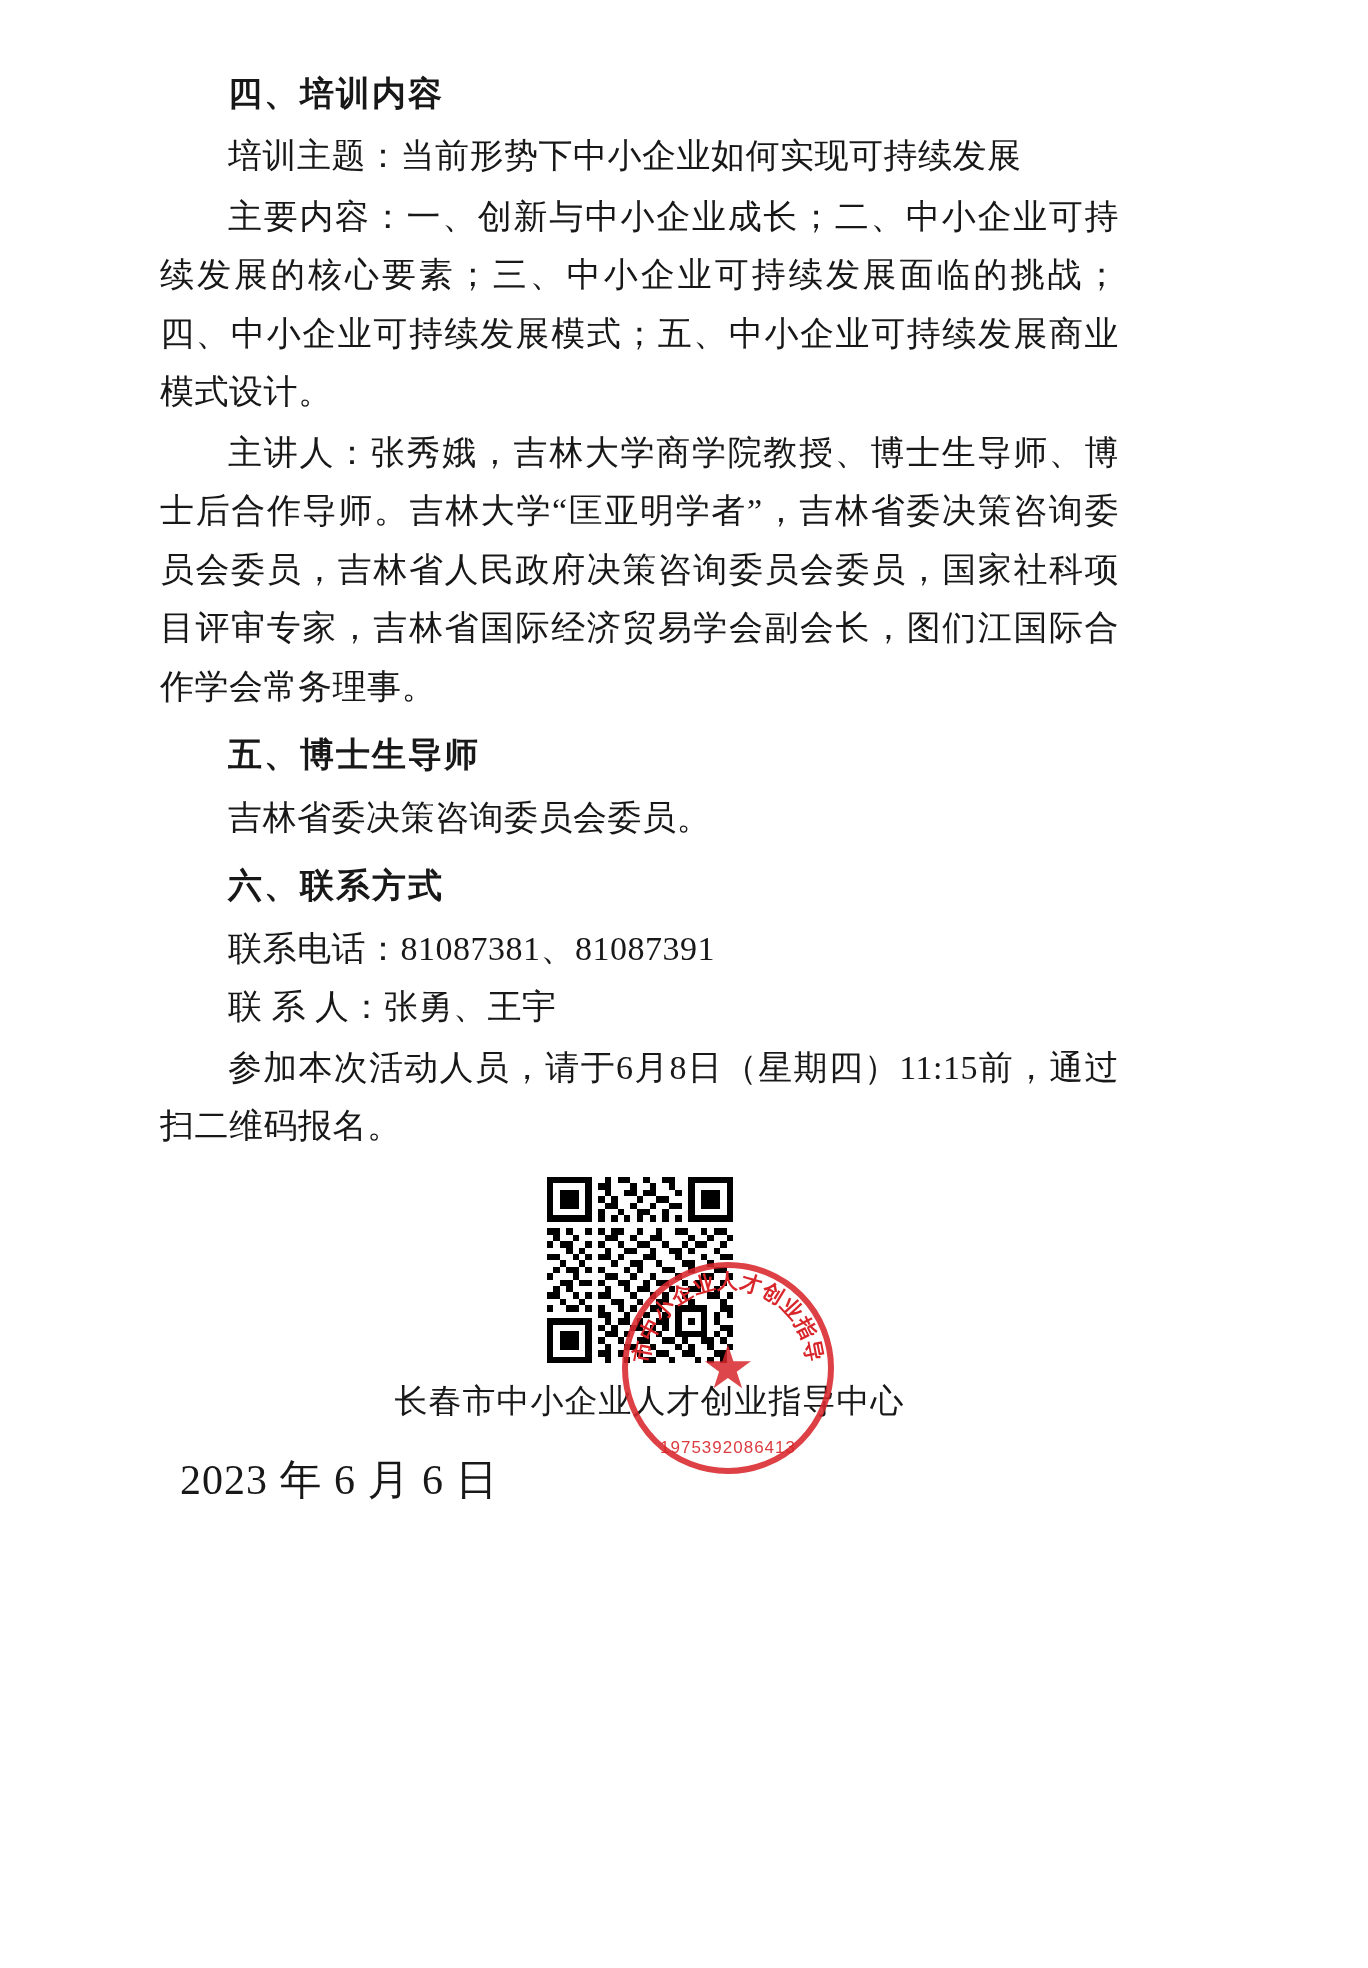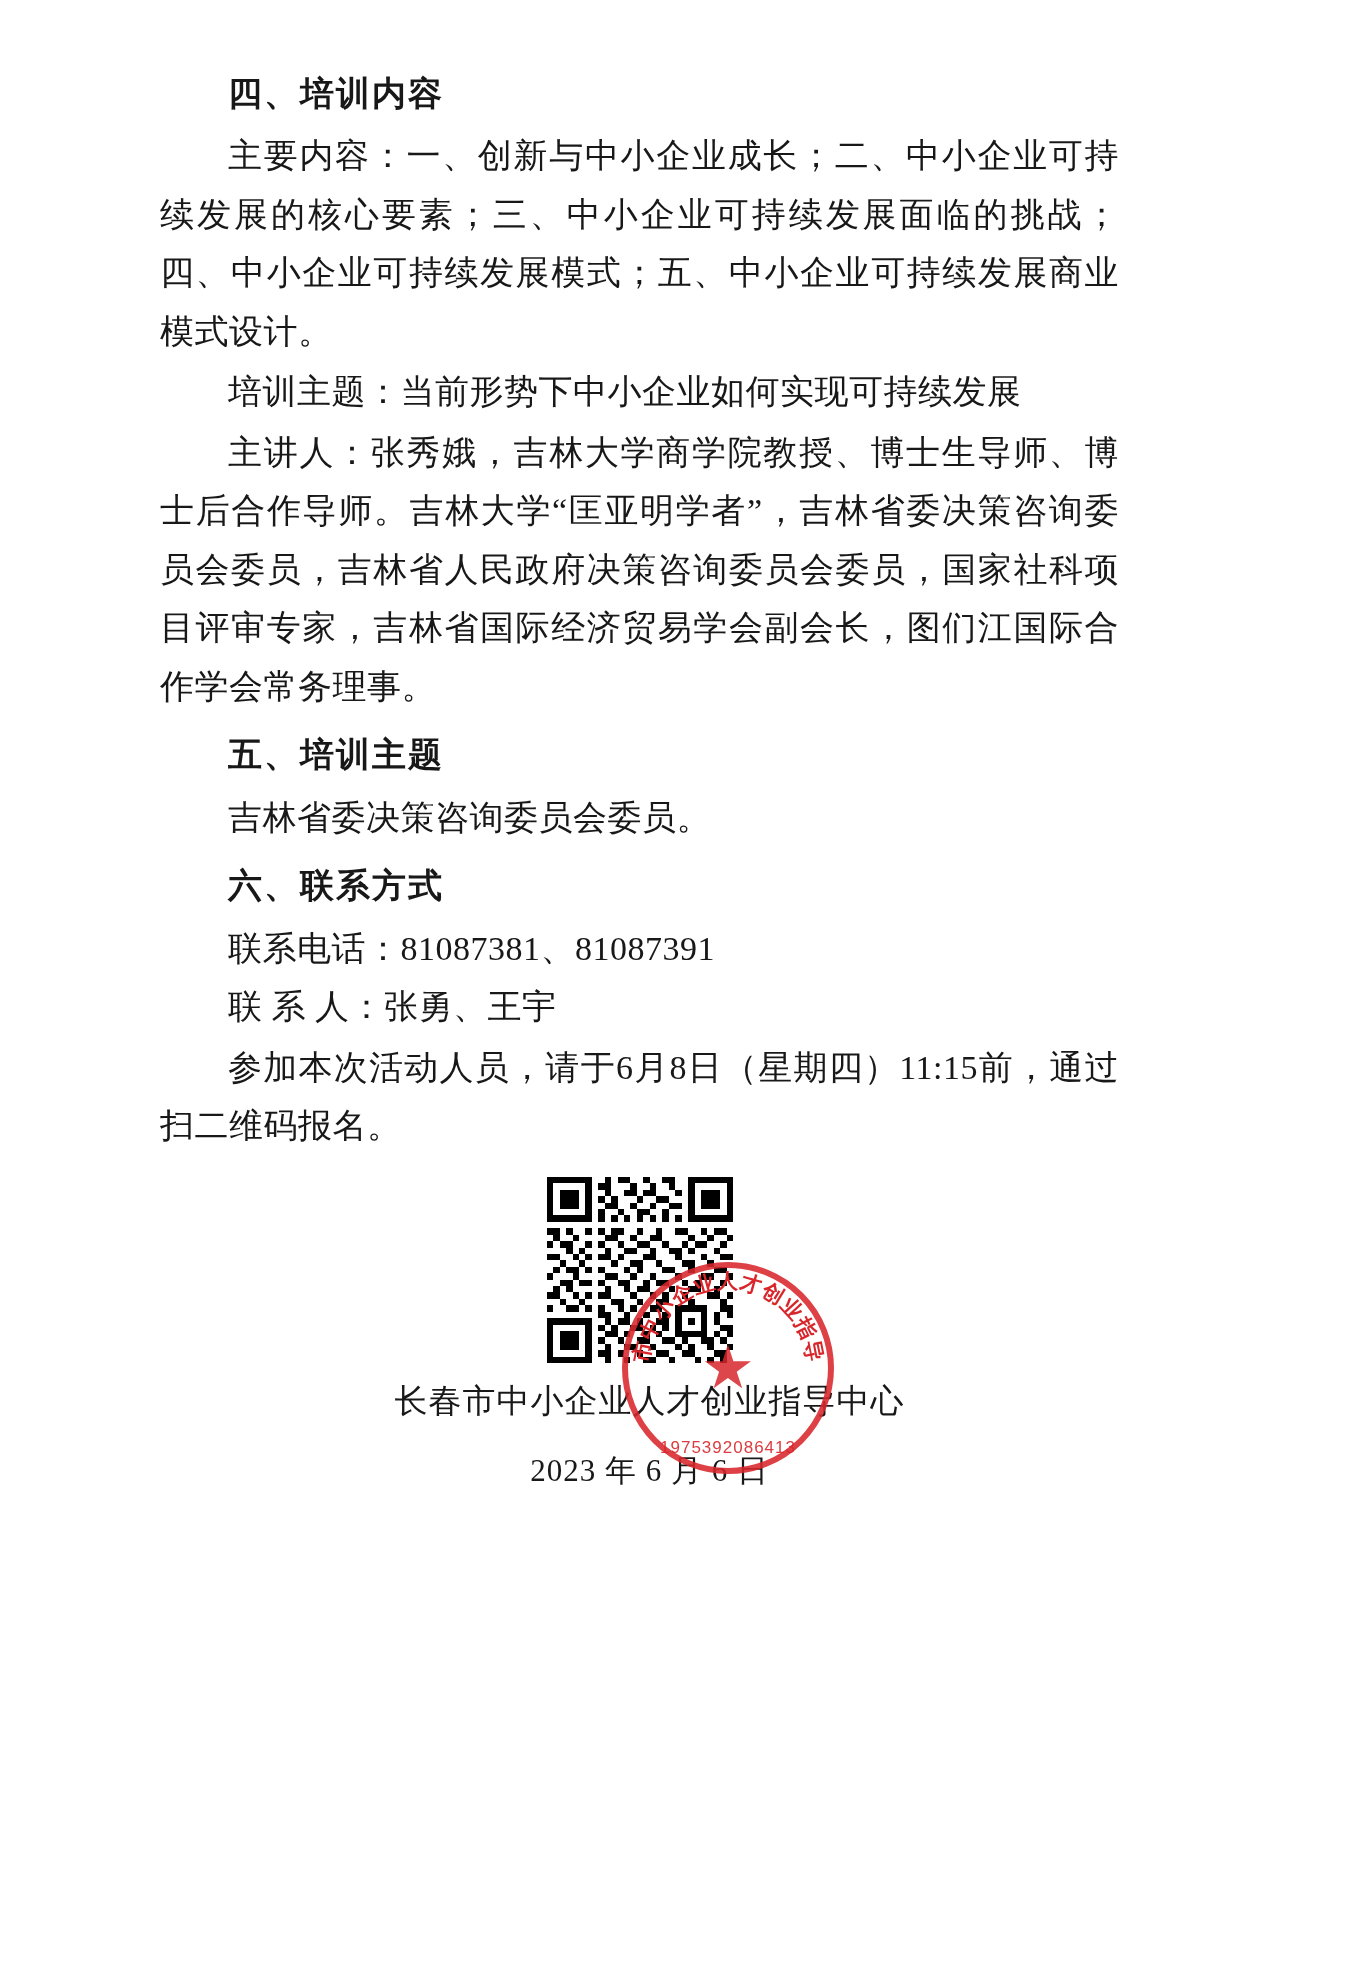--- a/index.html
+++ b/index.html
@@ -59,22 +59,21 @@
     margin-top: 10px;
     position: relative;
   }
   .sign-line {
     text-align: center;
     font-size: 33px;
     letter-spacing: 1px;
     padding-left: 20px;
   }
   .sign-date {
-    text-align: center;
-    font-size: 31px;
+    font-size: 42px;
     letter-spacing: 1px;
     margin-top: 14px;
     padding-left: 20px;
   }
   
   .seal {
     position: absolute;
     left: 622px;
     top: 1262px;
     width: 212px;
@@ -126,25 +125,25 @@
     white-space: nowrap;
   }
 </style>
 </head>
 <body>
 
 <div class="page">
   <div class="doc-body">
 
     <div class="heading">四、培训内容</div>
+    <p class="para">培训主题：当前形势下中小企业如何实现可持续发展</p>
     <p class="para">主要内容：一、创新与中小企业成长；二、中小企业可持续发展的核心要素；三、中小企业可持续发展面临的挑战；四、中小企业可持续发展模式；五、中小企业可持续发展商业模式设计。</p>
-    <p class="para">培训主题：当前形势下中小企业如何实现可持续发展</p>
     <p class="para">主讲人：张秀娥，吉林大学商学院教授、博士生导师、博士后合作导师。吉林大学“匡亚明学者”，吉林省委决策咨询委员会委员，吉林省人民政府决策咨询委员会委员，国家社科项目评审专家，吉林省国际经济贸易学会副会长，图们江国际合作学会常务理事。</p>
 
-    <div class="heading">五、培训主题</div>
+    <div class="heading">五、博士生导师</div>
     <p class="para">吉林省委决策咨询委员会委员。</p>
 
     <div class="heading">六、联系方式</div>
     <p class="para tight">联系电话：81087381、81087391</p>
     <p class="para tight">联  系  人：张勇、王宇</p>
 
     <p class="para">参加本次活动人员，请于6月8日（星期四）11:15前，通过扫二维码报名。</p>
 
     <div class="qr-wrap">
       <svg class="qr" viewBox="0 0 29 29" shape-rendering="crispEdges">

